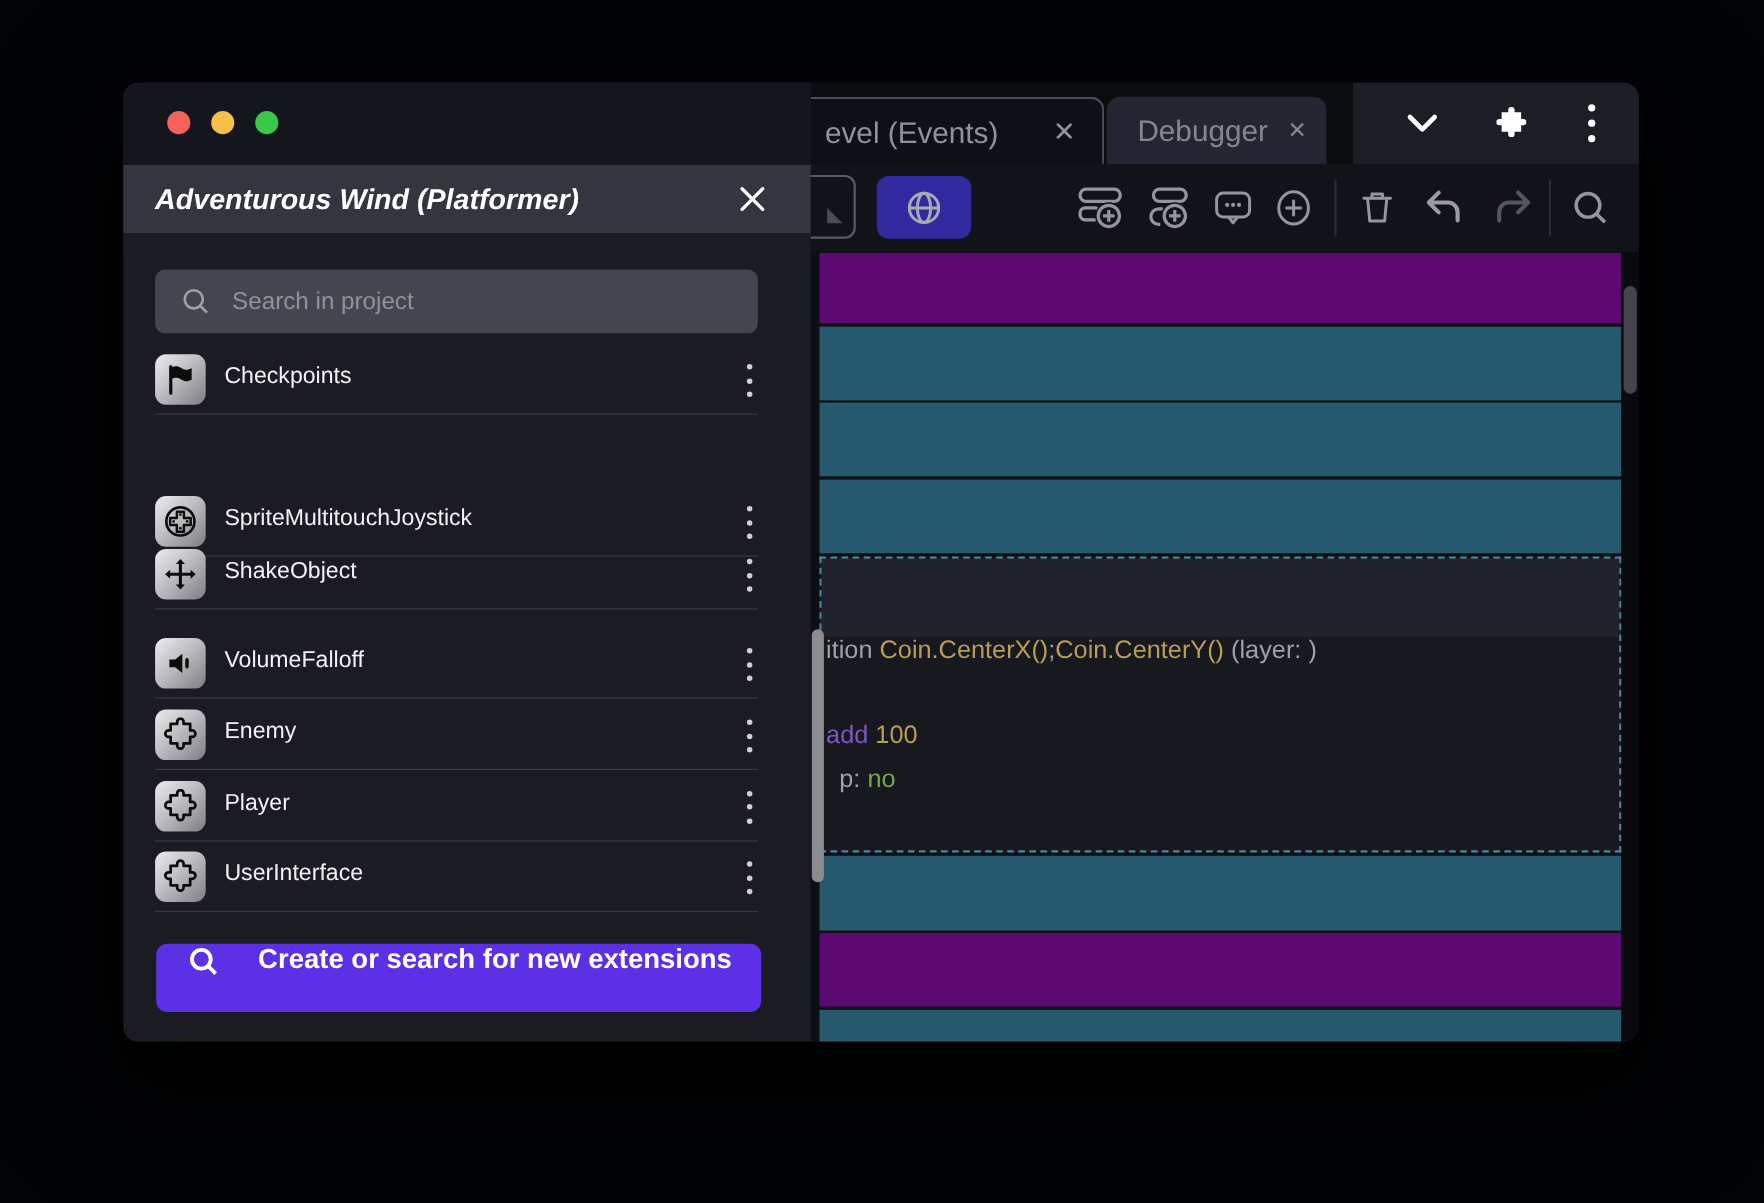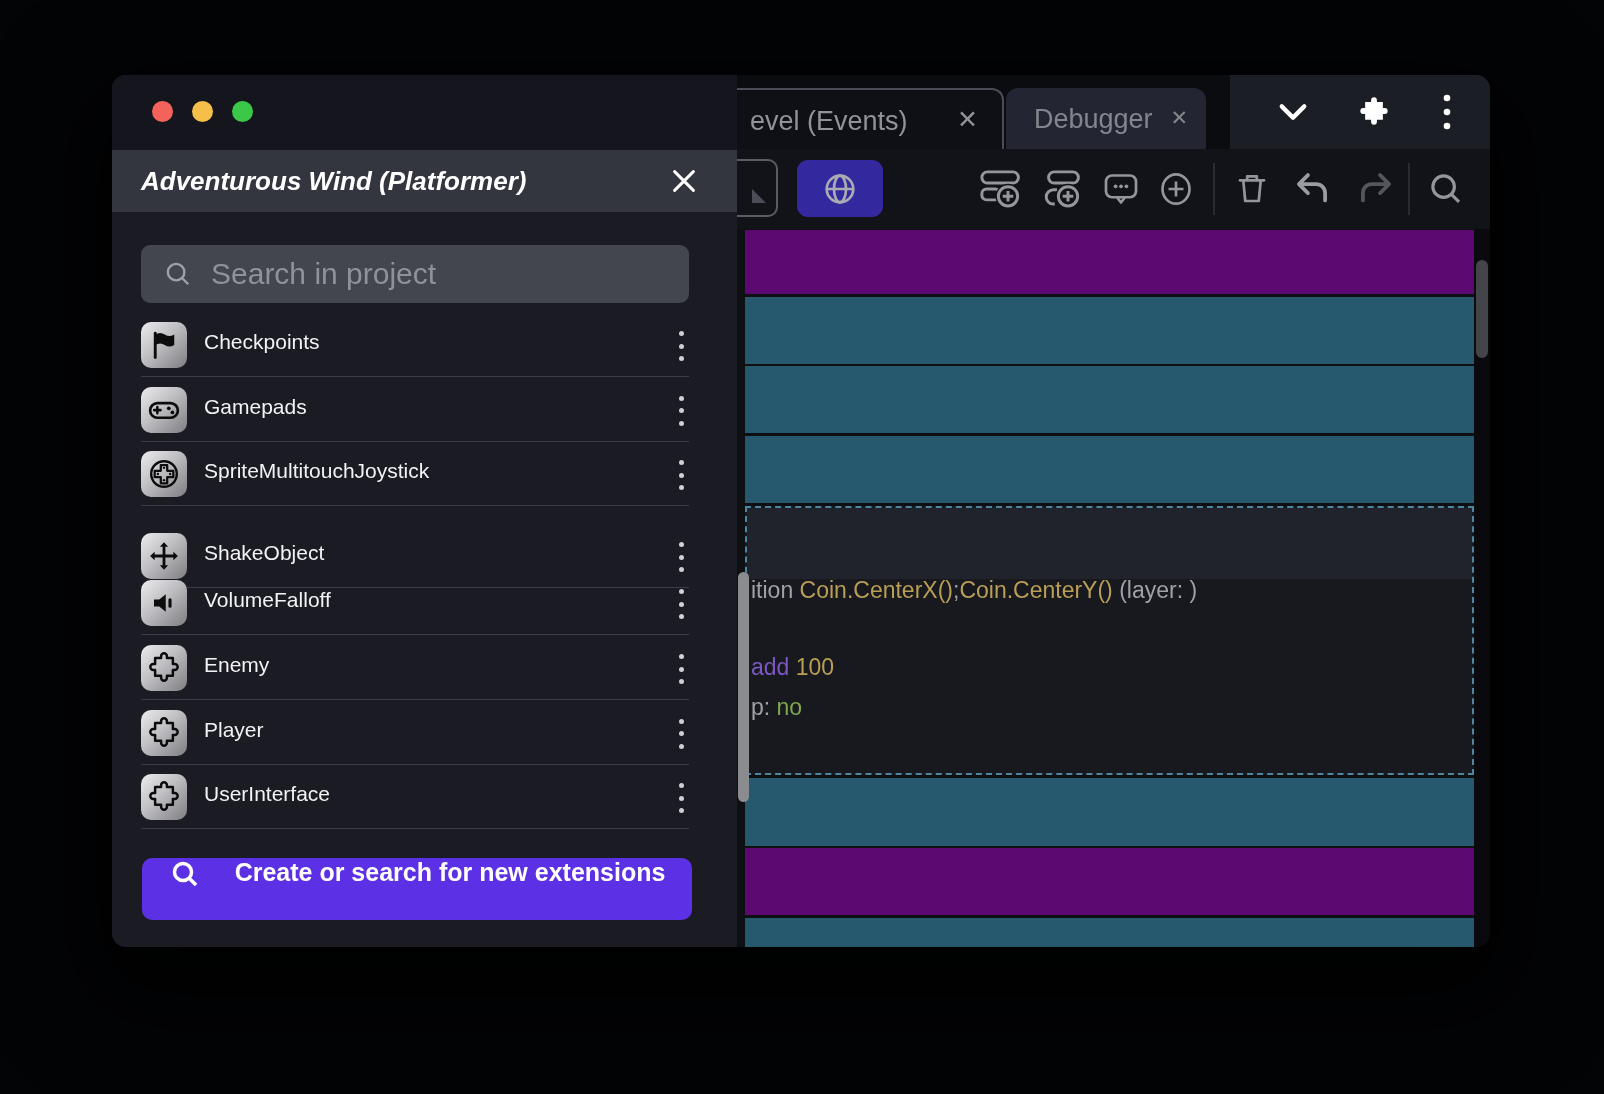--- a/index.html
+++ b/index.html
@@ -67,21 +67,21 @@
   .traffic{ position:absolute; top:26px; width:21px; height:21px; border-radius:50%; }
   .panel-header{ position:absolute; left:0; top:75px; width:100%; height:62px; background:var(--panel-header-bg); display:flex; align-items:center;font-style:italic; }
   .panel-title{ margin-left:29px; font-size:26px; font-weight:700; color:#ffffff; }
   .panel-close{ position:absolute; right:38px; top:16px; }
   .search-box{
     position:absolute; left:29px; top:170px; width:548px; height:58px;
     background:var(--search-bg); border-radius:9px; display:flex; align-items:center;
   }
   .search-box input{
     flex:1; background:transparent; border:none; outline:none;
-    font-size:30px; color:#f0abfc; font-family:"Liberation Sans",sans-serif;
+    font-size:22px; color:#f0abfc; font-family:"Liberation Sans",sans-serif;
   }
   .search-box input::placeholder{ color:var(--search-placeholder); opacity:1; }
   .list-item{ position:absolute; left:29px; width:548px; height:64px; border-bottom:1px solid var(--divider); }
   .item-tile{
     position:absolute; left:0; top:9px; width:46px; height:46px; border-radius:10px;
     background:linear-gradient(135deg, var(--icon-tile-light) 0%, #bfbfc3 45%, var(--icon-tile-dark) 100%);
     display:flex; align-items:center; justify-content:center;
   }
   .item-label{ position:absolute; left:63px; top:17px; font-size:21px; color:var(--item-text); white-space:nowrap; }
   .kebab{ position:absolute; right:3px; top:14px; width:10px; height:38px; display:flex; flex-direction:column; align-items:center; justify-content:space-between; padding:4px 0; }
@@ -230,21 +230,21 @@
       <div class="event-row" style="top:207px;height:67px;" data-row="teal"></div>
 
       <div class="selected-event">
         <div class="sel-condition"></div>
         <div class="code-line" style="top:67px;">
           <span data-c="muted">ition </span><span data-c="gold">Coin.CenterX()</span><span data-c="muted">;</span><span data-c="gold">Coin.CenterY()</span><span data-c="muted"> (layer: )</span>
         </div>
         <div class="code-line" style="top:144px;">
           <span data-c="purple">add </span><span data-c="gold">100</span>
         </div>
-        <div class="code-line" style="top:184px;">
+        <div class="code-line" style="top:184px;margin-left:12px;">
           <span data-c="muted">p: </span><span data-c="green">no</span>
         </div>
       </div>
 
       <div class="event-row" style="top:549px;height:68px;" data-row="teal"></div>
       <div class="event-row" style="top:619px;height:67px;" data-row="purple"></div>
       <div class="event-row" style="top:689px;height:29px;" data-row="teal"></div>
 
       <div class="events-scroll-track">
         <div class="events-scroll-thumb"></div>
@@ -289,57 +289,41 @@
             </svg>
         </span>
         <span class="item-label">Checkpoints</span>
         <span class="kebab">
             <i></i>
             <i></i>
             <i></i>
           </span>
       </div>
 
-      <div class="list-item" style="top:302.6px;">
-        <span class="item-tile">
-          <svg width="32" height="32" viewBox="0 0 24 24">
-              <rect x="1.6" y="6.8" width="20.8" height="11" rx="5.5" fill="none" stroke="#0c0c0c" stroke-width="2"></rect>
-              <path d="M7 9.7v4.8M4.6 12.1h4.8" stroke="#0c0c0c" stroke-width="1.9" stroke-linecap="round"></path>
-              <circle cx="15.6" cy="10.7" r="1.4" fill="#0c0c0c"></circle>
-              <circle cx="18.3" cy="13.8" r="1.4" fill="#0c0c0c"></circle>
-            </svg>
-        </span>
-        <span class="item-label">Gamepads</span>
-        <span class="kebab">
-            <i></i>
-            <i></i>
-            <i></i>
-          </span>
-      </div>
 
       <div class="list-item" style="top:367.2px;">
         <span class="item-tile">
           <svg width="32" height="32" viewBox="0 0 24 24">
               <circle cx="12" cy="12" r="9.6" fill="none" stroke="#0c0c0c" stroke-width="1.8"></circle>
               <path d="M9.6 5.4h4.8V9.6H19v4.8h-4.6V19H9.6v-4.6H5V9.6h4.6z" fill="none" stroke="#0c0c0c" stroke-width="1.7" stroke-linejoin="round"></path>
               <circle cx="12" cy="7.4" r="0.9" fill="#0c0c0c"></circle>
               <circle cx="12" cy="16.6" r="0.9" fill="#0c0c0c"></circle>
               <circle cx="7.4" cy="12" r="0.9" fill="#0c0c0c"></circle>
               <circle cx="16.6" cy="12" r="0.9" fill="#0c0c0c"></circle>
             </svg>
         </span>
         <span class="item-label">SpriteMultitouchJoystick</span>
         <span class="kebab">
             <i></i>
             <i></i>
             <i></i>
           </span>
       </div>
 
-      <div class="list-item" style="top:449px;text-decoration:underline;">
+      <div class="list-item" style="top:415px;text-decoration:underline;">
         <span class="item-tile">
           <svg width="32" height="32" viewBox="0 0 24 24">
               <path d="M12 4.6v14.8M4.6 12h14.8" stroke="#0c0c0c" stroke-width="2.1" stroke-linecap="round"></path>
               <path d="M12 1.6l3.1 3.4H8.9zM12 22.4l-3.1-3.4h6.2zM1.6 12l3.4-3.1v6.2zM22.4 12l-3.4 3.1V8.9z" fill="#0c0c0c"></path>
             </svg>
         </span>
         <span class="item-label">ShakeObject</span>
         <span class="kebab">
             <i></i>
             <i></i>

